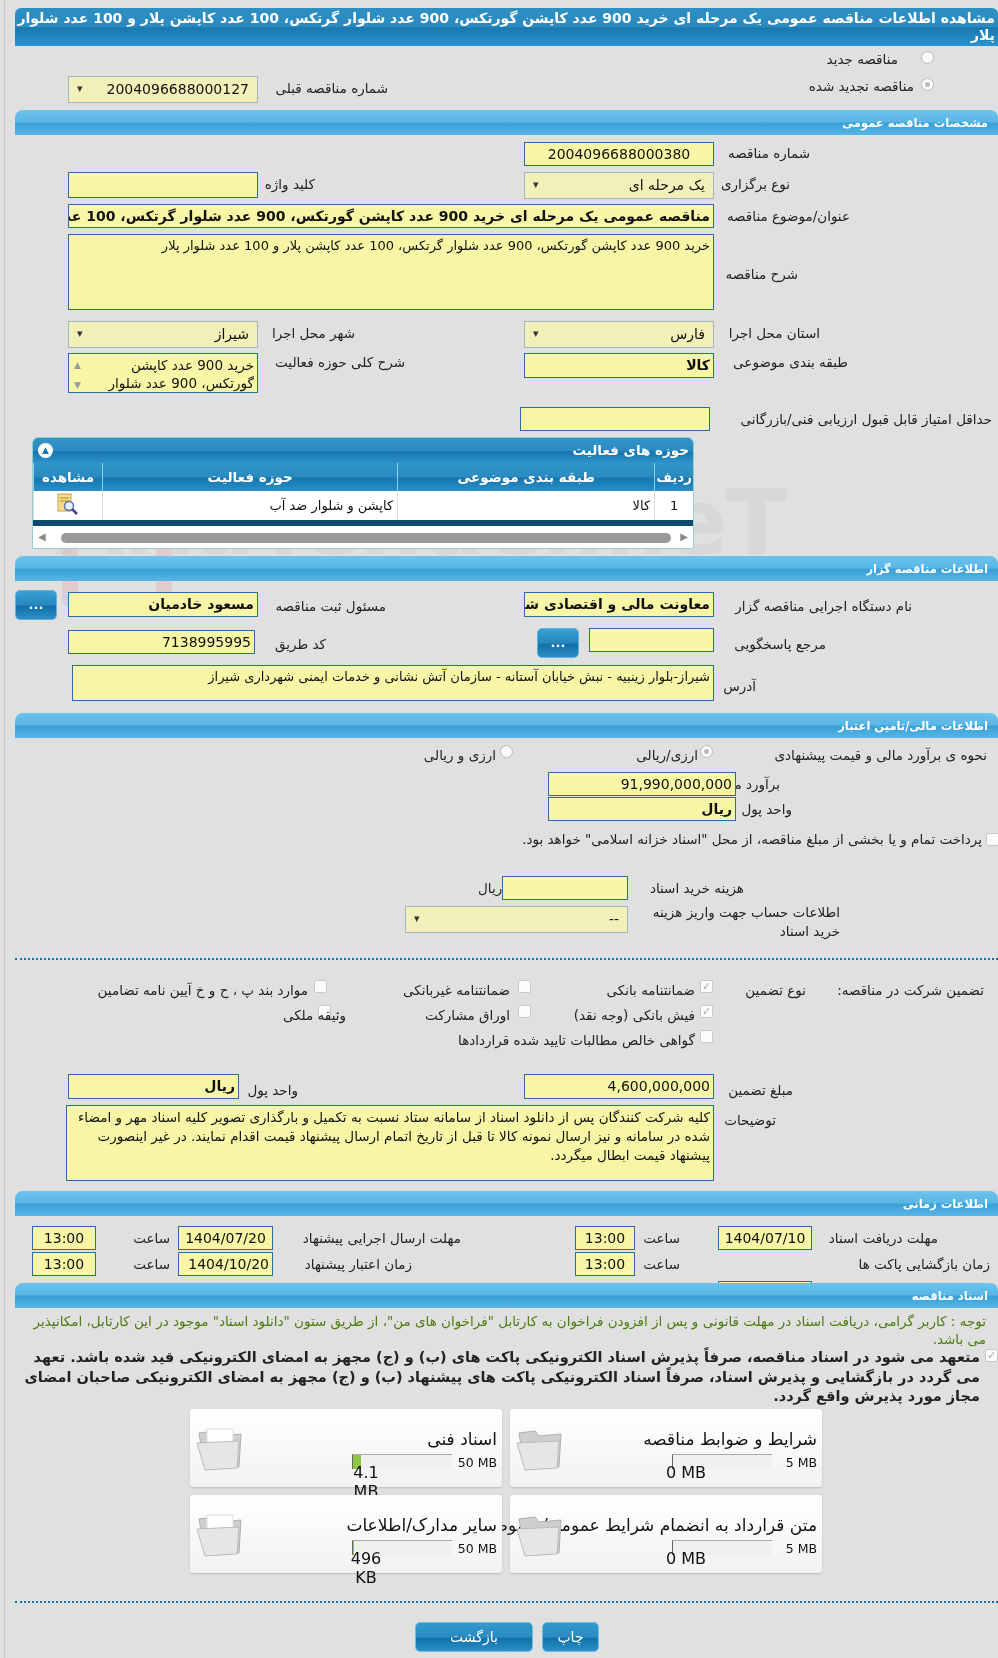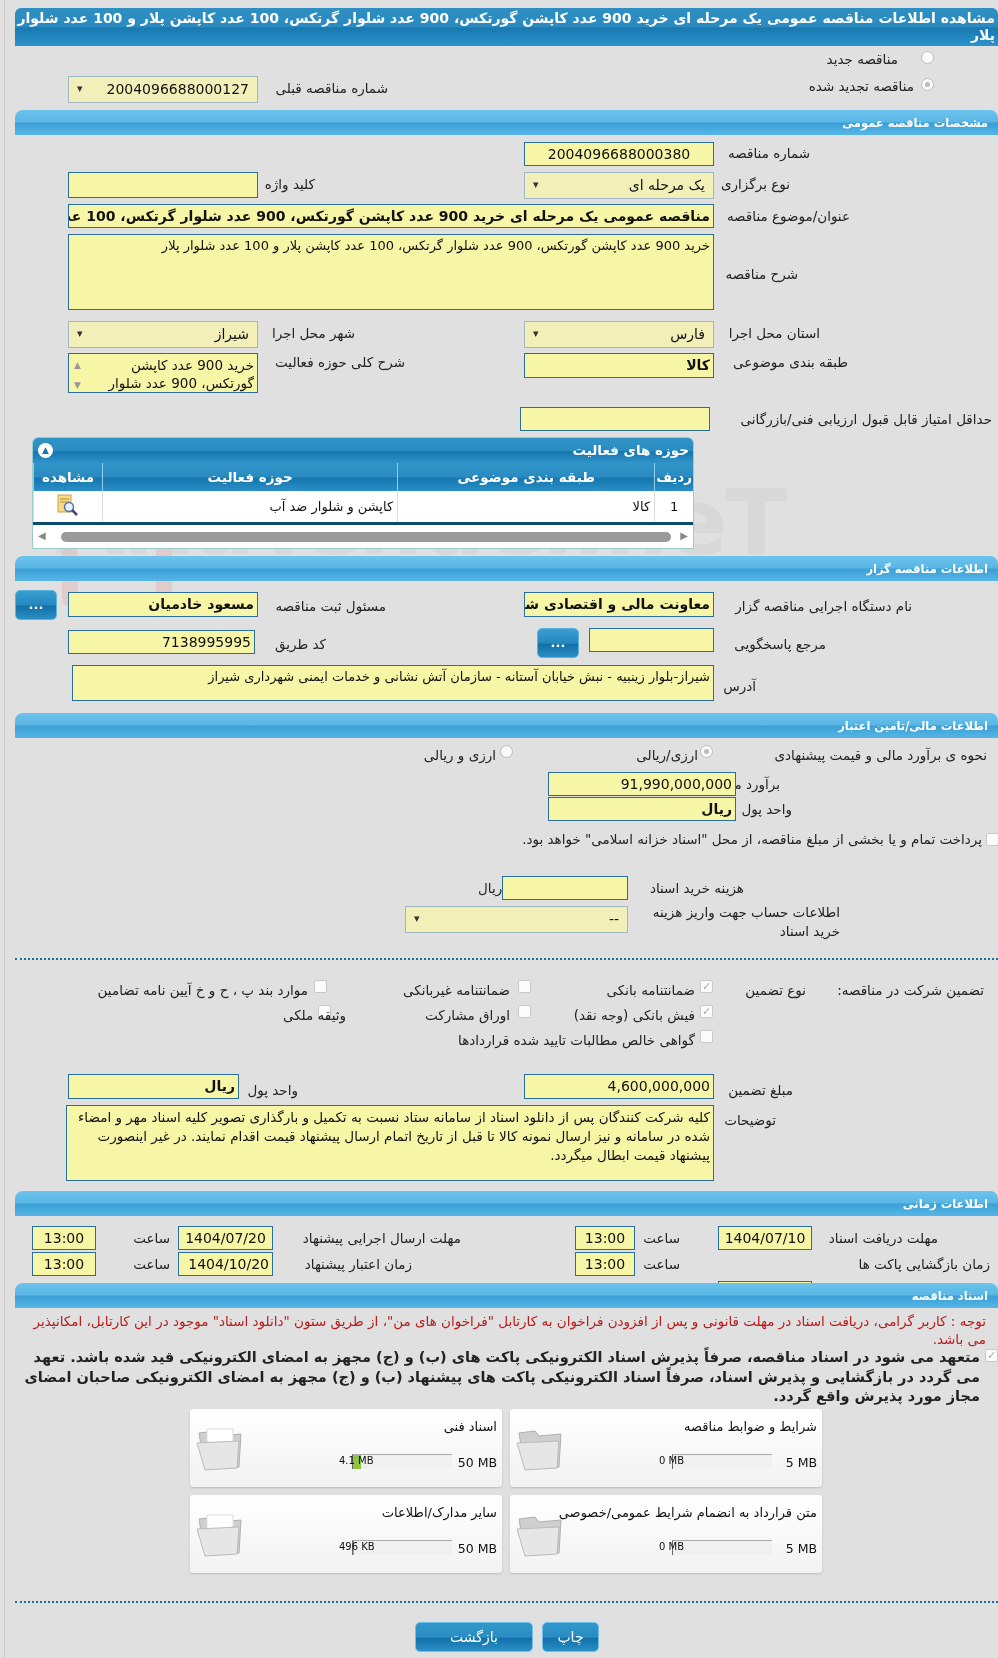--- a/index.html
+++ b/index.html
@@ -53,41 +53,41 @@
     background: linear-gradient(#3a9fd3 0%, #2587bd 50%, #1170a8 55%, #2b8fc6 100%);
     color:#fff; font-weight:bold; font-size:13px; text-align:center; line-height:28px;
     border:1px solid #5bb3de;
   }
   
   .grid { position:absolute; left:32px; top:437px; width:662px; height:112px; border-radius:6px 6px 0 0; overflow:hidden; background:#fff; border:1px solid #9cc; }
   .grid .gh { height:25px; background:linear-gradient(#3195c8 0%, #2b8ac0 50%, #1576ae 55%, #2f93ca 100%); color:#fff; font-size:13.5px; font-weight:bold; padding-right:4px; line-height:25px; position:relative; }
   .grid .collapse { position:absolute; left:5px; top:5px; width:15px; height:15px; border-radius:50%; background:#fff; color:#1a78b0; font-size:9px; text-align:center; line-height:15px; }
   .grid table { border-collapse:collapse; width:100%; }
   .grid th { background:linear-gradient(#3195c8 0%, #2a8ac0 50%, #1576ae 55%, #2b8fc6 100%); color:#fff; font-size:13.5px; height:28px; border-left:1px solid #8fd0ee; font-weight:bold; }
-  .grid td { height:32px; font-size:13px; border-left:1px solid #ddd; border-bottom:3px solid #0c4a6e; padding:0 4px; }
+  .grid td { height:32px; font-size:13px; border-left:1px solid #ddd; border-bottom:6px solid #0c4a6e; padding:0 4px; }
   .grid .sbar { height:22px; background:#fff; position:relative; }
   .grid .sbar .thumb { position:absolute; left:28px; right:22px; top:7px; height:10px; background:#9a9a9a; border-radius:6px; }
   .grid .sbar .la { position:absolute; left:5px; top:5px; font-size:10px; color:#888; }
   .grid .sbar .ra { position:absolute; right:5px; top:5px; font-size:10px; color:#888; }
   
   .doc { position:absolute; width:312px; height:78px; background:linear-gradient(#fff, #f2f2f2); border-radius:3px; box-shadow:0 1px 2px #bbb; }
-  .doc .dtitle { position:absolute; right:5px; top:10px; font-size:13px; white-space:nowrap; }
+  .doc .dtitle { position:absolute; right:5px; top:20px; font-size:17px; white-space:nowrap; }
   .doc .maxs { position:absolute; right:5px; top:46px; font-size:12.5px; direction:ltr; }
   .doc .bar { position:absolute; right:50px; top:45px; width:100px; height:15px; background:#f0f0f0; border-left:1px solid #666; border-top:1px solid #aaa; }
   .doc .bar .fill { position:absolute; left:0; top:0; bottom:0; background:#8dc63f; }
-  .doc .cur { position:absolute; left:149px; top:46px; width:54px; font-size:10px; direction:ltr; text-align:left; }
+  .doc .cur { position:absolute; left:149px; top:54px; width:54px; font-size:16px; direction:ltr; text-align:center; }
   .doc .folder { position:absolute; left:5px; top:14px; width:52px; height:50px; }
   .bigbtn {
     position:absolute; height:30px; border-radius:5px;
     background: linear-gradient(#3398cc 0%, #2a8cc2 50%, #1072a8 55%, #2a8fc6 100%);
     border:1px solid #6cc0e8; color:#fff; font-size:14px; text-align:center; line-height:28px;
   }
   .watermark { position:absolute; left:55px; top:470px; font-size:90px; font-weight:bold; color:rgba(200,200,200,0.35); direction:ltr; font-family:"DejaVu Sans", sans-serif; letter-spacing:-2px; pointer-events:none; }
   .wmlogo { position:absolute; left:62px; top:478px; width:110px; height:130px; border:16px solid rgba(230,140,140,0.25); border-radius:55px 55px 10px 10px; pointer-events:none; }
-  .red { color:#b91c1c; }
+  .red { color:#4d7c0f; }
 </style>
 </head>
 <body>
 
 <div class="leftline"></div>
 
 <div class="wmlogo"></div>
 <div class="watermark">AriaTender.neT</div>
 
 <div class="titlebar">مشاهده اطلاعات مناقصه عمومی یک مرحله ای خرید 900 عدد کاپشن گورتکس، 900 عدد شلوار گرتکس، 100 عدد کاپشن پلار و 100 عدد شلوار پلار</div>

